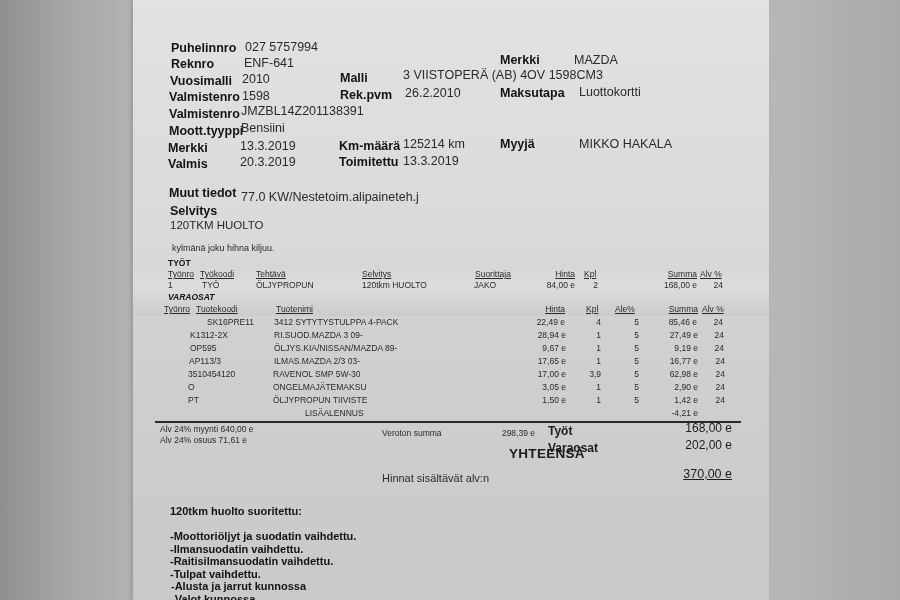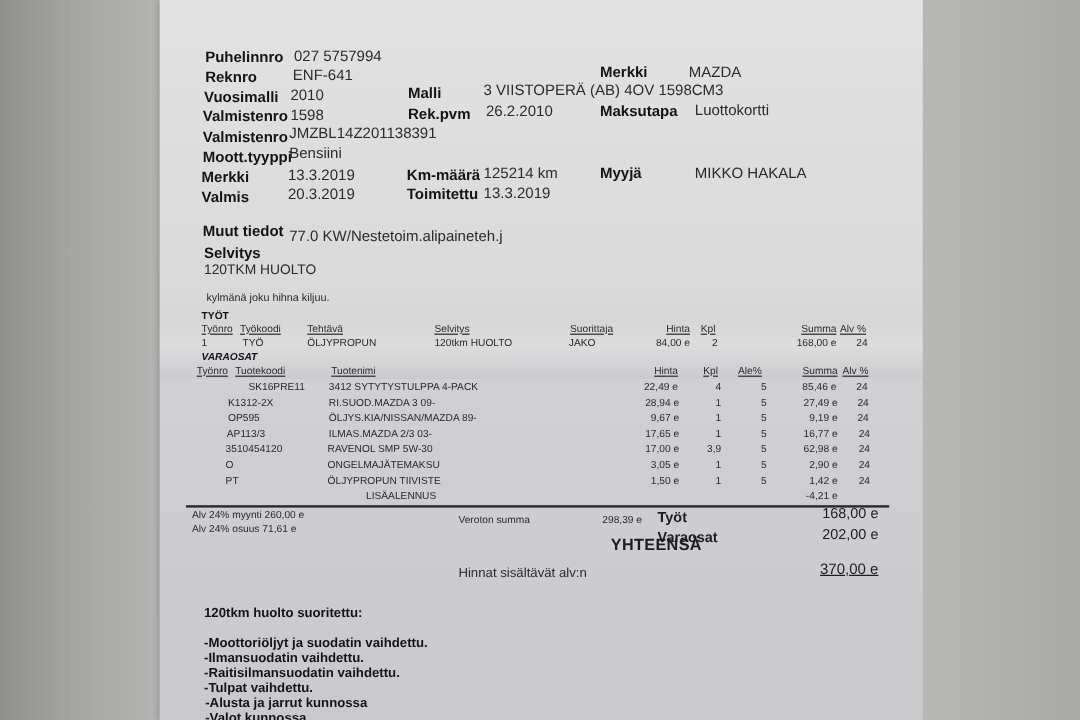--- a/index.html
+++ b/index.html
@@ -177,21 +177,21 @@
     <span class="abs small right" style="left:572px;width:20px;top:395px;">24</span>
   </div>
   <div>
     <span class="abs small" style="left:55px;top:408px;"></span>
     <span class="abs small" style="left:140px;top:408px;padding-left:32px;">LISÄALENNUS</span>
     <span class="abs small right" style="left:508px;width:57px;top:408px;">-4,21 e</span>
   </div>
 
   <div class="hr" style="top:421px;"></div>
 
-  <span class="abs small" style="left:27px;top:424px;">Alv 24% myynti 260,00 e</span>
+  <span class="abs small" style="left:27px;top:424px;">Alv 24% myynti 640,00 e</span>
   <span class="abs small" style="left:27px;top:435px;">Alv 24% osuus 71,61 e</span>
   <span class="abs small" style="left:249px;top:428px;">Veroton summa</span>
   <span class="abs small right" style="left:340px;width:62px;top:428px;">298,39 e</span>
   <span class="abs tot-lbl" style="left:415px;top:424px;">Työt</span>
   <span class="abs tot-val right" style="left:520px;width:79px;top:421px;">168,00 e</span>
   <span class="abs tot-lbl" style="left:415px;top:441px;">Varaosat</span>
   <span class="abs tot-val right" style="left:520px;width:79px;top:438px;">202,00 e</span>
 
   <span class="abs val" style="left:249px;top:472px;font-size:11px;">Hinnat sisältävät alv:n</span>
   <span class="abs grand" style="left:376px;top:446px;">YHTEENSÄ</span>

